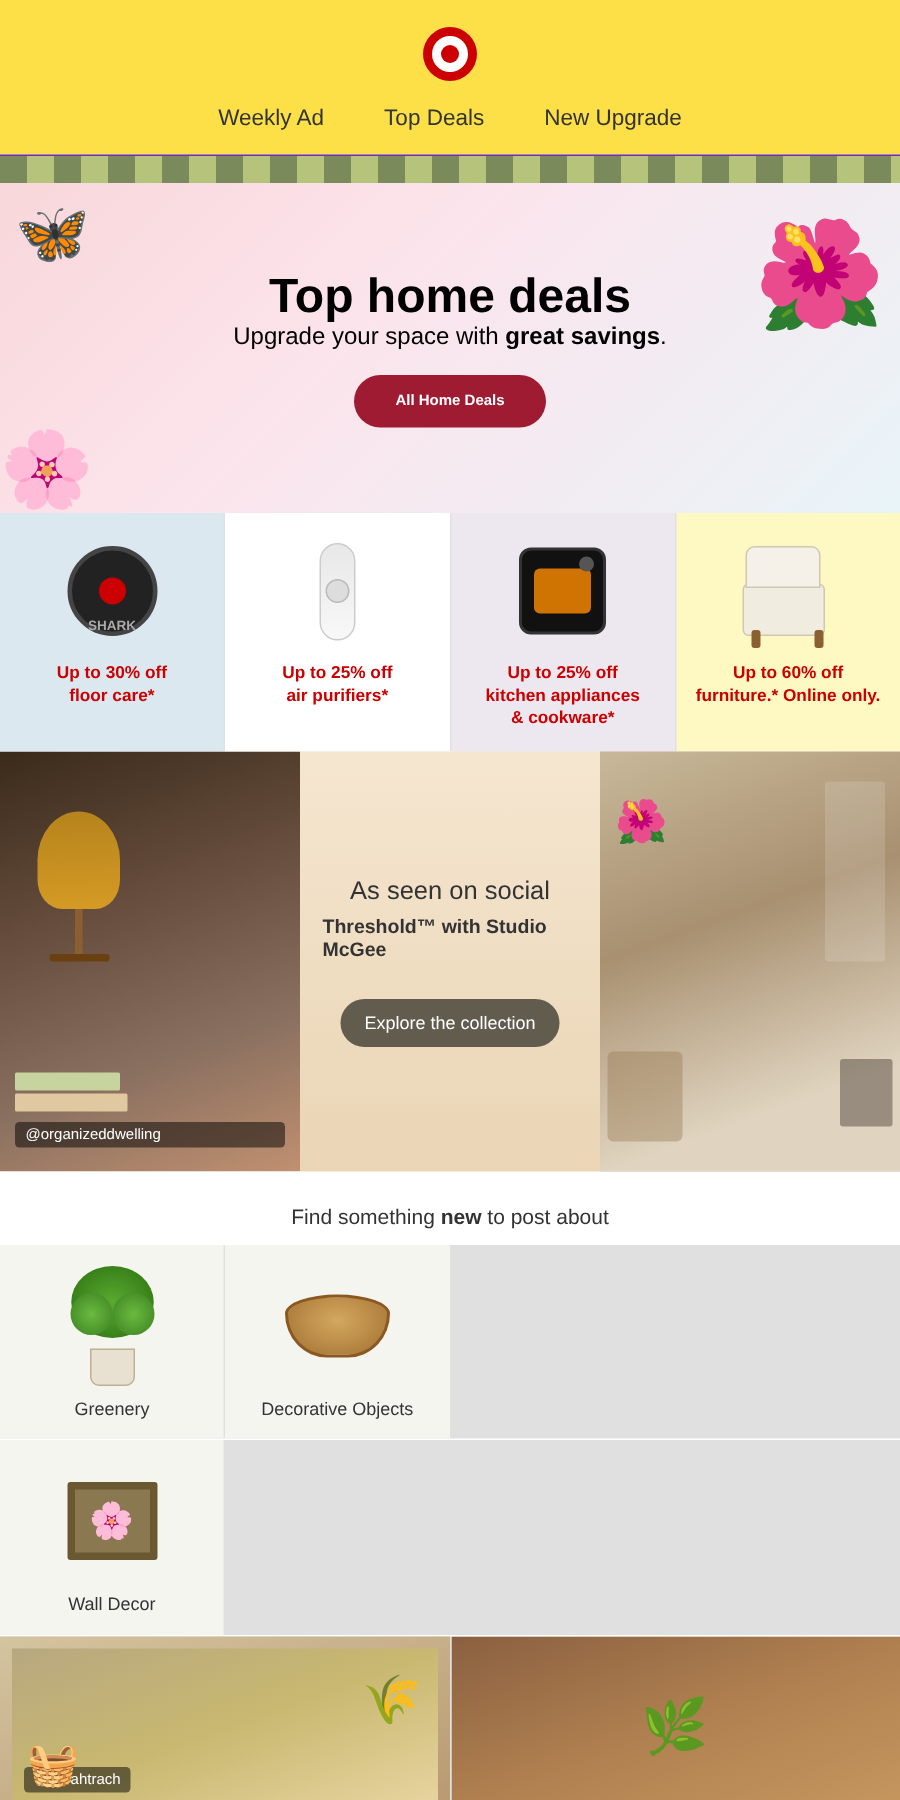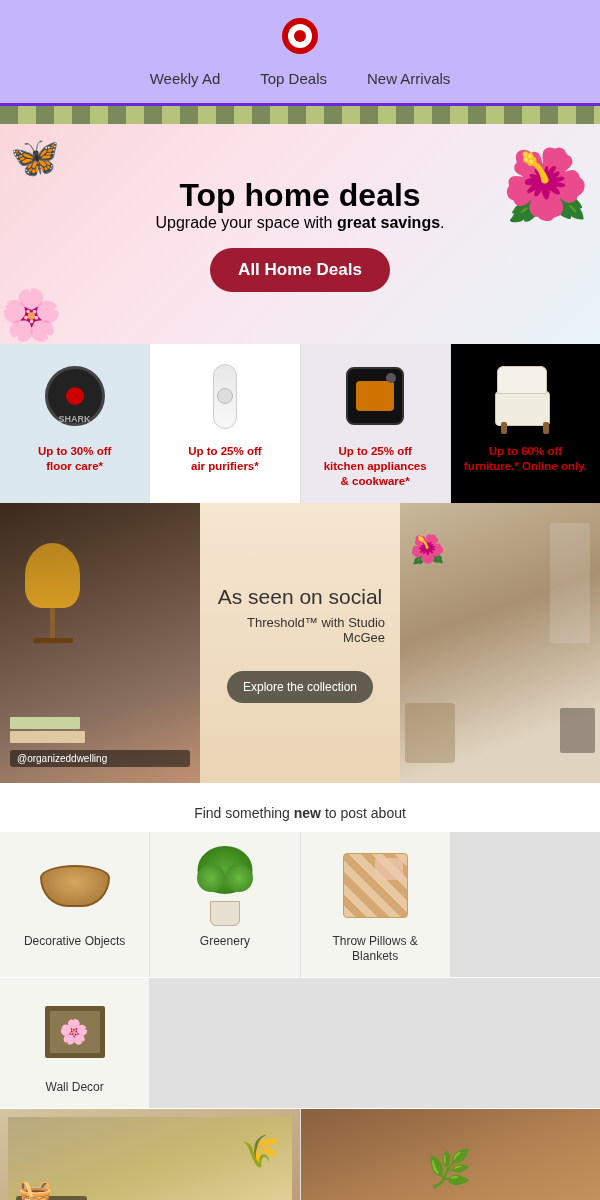--- a/index.html
+++ b/index.html
@@ -1,50 +1,50 @@
 <!DOCTYPE html>
 <html><head>
   <meta charset="utf-8">
   <style>
     * { margin: 0; padding: 0; box-sizing: border-box; }
     body { width: 600px; font-family: -apple-system, BlinkMacSystemFont, 'Helvetica Neue', Arial, sans-serif; background: #fff; overflow-x: hidden; }
 
     
-    .header { background: #c4b5fd; border-bottom: 3px solid #6d28d9; padding: 10px 0 8px; }
+    .header { background: #fde047; border-bottom: 1px solid #6d28d9; padding: 10px 0 8px; }
     .header-logo { display: flex; justify-content: center; padding: 8px 0; }
     .target-logo { width: 36px; height: 36px; }
     .nav { display: flex; justify-content: center; gap: 40px; padding: 8px 0; }
     .nav a { text-decoration: none; color: #333; font-size: 15px; }
 
     
     .stripe-banner { height: 18px; background: repeating-linear-gradient(90deg, #7a8a5a 0px, #7a8a5a 18px, #b5c47a 18px, #b5c47a 36px); }
 
     
     .hero { background: linear-gradient(135deg, #f8d7da 0%, #fce4ec 40%, #e8f4f8 100%); padding: 30px 20px 30px; position: relative; overflow: hidden; min-height: 220px; display: flex; flex-direction: column; align-items: center; justify-content: center; }
     .hero-butterfly { position: absolute; top: 10px; left: 10px; font-size: 40px; }
     .hero-flower-left { position: absolute; bottom: 0; left: 0; font-size: 50px; }
     .hero-flower-right { position: absolute; right: 10px; top: 20px; font-size: 60px; }
-    .hero-btn { background: #9e1b32; color: #fff; border: none; border-radius: 30px; padding: 12px 28px; font-size: 17px; font-weight: 600; margin-top: 16px; cursor: pointer; }
+    .hero-btn { background: #9e1b32; color: #fff; border: none; border-radius: 30px; padding: 12px 28px; font-size: 10px; font-weight: 600; margin-top: 16px; cursor: pointer; }
 
     
     .deals-grid { display: grid; grid-template-columns: repeat(4, 1fr); gap: 1px; background: #e0e0e0; }
     .deal-cell { background: #fff; padding: 12px 3px 14px; display: flex; flex-direction: column; align-items: center; }
     .deal-cell:nth-child(1) { background: #e8eef5; }
     .deal-cell:nth-child(3) { background: #f0e8f0; }
     .deal-cell:nth-child(4) { background: #e8f0f8; }
     .deal-label { font-size: 11.5px; color: #cc0000; font-weight: 600; text-align: center; margin-top: 8px; line-height: 1.3; }
 
     
     .social-section { display: grid; grid-template-columns: 1fr 1fr 1fr; height: 280px; }
     .social-left { background: #5a4a3a; overflow: hidden; position: relative; }
     .social-left-img { width: 100%; height: 100%; background: linear-gradient(160deg, #3a2a1a 0%, #6a5040 40%, #8a7060 70%, #c09070 100%); display: flex; flex-direction: column; justify-content: flex-end; padding: 10px; }
     .social-tag { background: rgba(0,0,0,0.5); color: #fff; font-size: 10px; padding: 3px 7px; border-radius: 3px; display: inline-block; margin-bottom: 6px; }
     .social-center { background: linear-gradient(180deg, #f5e6d0 0%, #ead5b5 100%); display: flex; flex-direction: column; align-items: center; justify-content: center; padding: 20px 15px; }
-    .social-center h2 { font-size: 21px; font-weight: 400; color: #333; text-align: center; line-height: 1.3; }
-    .social-center p { font-size: 13px; font-weight: 400; color: #333; text-align: right; margin-top: 5px; }
+    .social-center h2 { font-size: 17px; font-weight: 400; color: #333; text-align: center; line-height: 1.3; }
+    .social-center p { font-size: 13px; font-weight: 700; color: #333; text-align: left; margin-top: 5px; }
     .explore-btn { background: rgba(50,50,40,0.75); color: #fff; border: none; border-radius: 30px; padding: 9px 16px; font-size: 12px; margin-top: 26px; cursor: pointer; }
     .social-right { background: #d4c4b0; overflow: hidden; }
     .social-right-img { width: 100%; height: 100%; background: linear-gradient(160deg, #c8b89a 0%, #a89070 40%, #e0d4c0 80%); }
 
     
     .find-new { padding: 22px 0 10px; text-align: center; font-size: 14px; color: #333; }
     .find-new strong { font-weight: 800; }
 
     
     .category-grid { display: grid; grid-template-columns: repeat(4, 1fr); gap: 1px; background: #e0e0e0; margin-top: 1px; }
@@ -70,21 +70,21 @@
   <div class="header-logo">
     <svg class="target-logo" viewBox="0 0 36 36">
       <circle cx="18" cy="18" r="18" fill="#cc0000"></circle>
       <circle cx="18" cy="18" r="12" fill="white"></circle>
       <circle cx="18" cy="18" r="6" fill="#cc0000"></circle>
     </svg>
   </div>
   <nav class="nav">
     <a href="#">Weekly Ad</a>
     <a href="#">Top Deals</a>
-    <a href="#">New Arrivals</a>
+    <a href="#">New Upgrade</a>
   </nav>
 </header>
 
 <div class="stripe-banner"></div>
 
 <section class="hero">
   <div class="hero-butterfly">🦋</div>
   <div class="hero-flower-left">🌸</div>
   <div class="hero-flower-right" style="font-size:70px;">🌺</div>
   <h1>
@@ -122,21 +122,21 @@
   <div class="deal-cell" style="background:#ede8f0;">
     <div class="cat-img-custom">
       <div style="width:58px;height:58px;background:#111;border-radius:8px;border:2px solid #333;display:flex;align-items:center;justify-content:center;position:relative;">
         <div style="width:38px;height:30px;background:#ff8c00;border-radius:4px;opacity:0.8;"></div>
         <div style="position:absolute;top:4px;right:6px;width:10px;height:10px;background:#555;border-radius:50%;"></div>
       </div>
     </div>
     <div class="deal-label">Up to 25% off<br>kitchen appliances<br>&amp; cookware*</div>
   </div>
 
-  <div class="deal-cell" style="background:#000000;">
+  <div class="deal-cell" style="background:#fef9c3;">
     <div class="cat-img-custom">
       <div style="position:relative;width:60px;height:60px;">
         <div style="width:55px;height:35px;background:#f0ece0;border-radius:4px;border:1px solid #d0c8b0;position:absolute;bottom:0;"></div>
         <div style="width:50px;height:28px;background:#f5f0e8;border-radius:6px 6px 0 0;border:1px solid #d0c8b0;position:absolute;top:0;left:2px;"></div>
         <div style="width:6px;height:12px;background:#8a6030;border-radius:2px;position:absolute;bottom:-8px;left:6px;"></div>
         <div style="width:6px;height:12px;background:#8a6030;border-radius:2px;position:absolute;bottom:-8px;right:6px;"></div>
       </div>
     </div>
     <div class="deal-label">Up to 60% off<br>furniture.* Online only.</div>
   </div>
@@ -179,46 +179,38 @@
 </div>
 
 <div class="find-new">
   <span>Find something </span><strong>new</strong><span> to post about</span>
 </div>
 
 <div class="category-grid">
 
   <div class="cat-cell">
     <div class="cat-img-custom">
-      <div style="width:70px;height:42px;background:radial-gradient(ellipse at 50% 40%, #d4a860 0%, #a07030 100%);border-radius:50% 50% 40% 40% / 30% 30% 70% 70%;border:2px solid #8a5820;"></div>
-    </div>
-    <div class="cat-label">Decorative Objects</div>
-  </div>
-
-  <div class="cat-cell">
-    <div class="cat-img-custom">
       <div style="position:relative;width:60px;height:80px;display:flex;flex-direction:column;align-items:center;justify-content:flex-end;">
         <div style="position:absolute;top:0;left:50%;transform:translateX(-50%);width:55px;height:48px;background:radial-gradient(ellipse,#5aaa30 0%,#2a7010 100%);border-radius:50%;"></div>
         <div style="position:absolute;top:18px;left:2px;width:28px;height:28px;background:radial-gradient(ellipse,#6aba40 0%,#3a8020 100%);border-radius:50%;"></div>
         <div style="position:absolute;top:18px;right:2px;width:28px;height:28px;background:radial-gradient(ellipse,#6aba40 0%,#3a8020 100%);border-radius:50%;"></div>
         <div style="width:30px;height:25px;background:#e8e0d0;border-radius:0 0 6px 6px;border:1px solid #c0b090;position:absolute;bottom:0;"></div>
       </div>
     </div>
     <div class="cat-label">Greenery</div>
   </div>
 
-
   <div class="cat-cell">
     <div class="cat-img-custom">
-      <div style="width:65px;height:65px;background:repeating-linear-gradient(45deg,#e8c8a0,#e8c8a0 8px,#d4a870 8px,#d4a870 16px);border-radius:4px;border:1px solid #c8a060;position:relative;">
-        <div style="position:absolute;top:4px;right:4px;width:28px;height:22px;background:#f0c8b0;border-radius:3px;opacity:0.7;"></div>
-      </div>
-    </div>
-    <div class="cat-label">Throw Pillows &amp; Blankets</div>
-  </div>
+      <div style="width:70px;height:42px;background:radial-gradient(ellipse at 50% 40%, #d4a860 0%, #a07030 100%);border-radius:50% 50% 40% 40% / 30% 30% 70% 70%;border:2px solid #8a5820;"></div>
+    </div>
+    <div class="cat-label">Decorative Objects</div>
+  </div>
+
+
 </div>
 
 <div class="category-grid" style="margin-top:1px;">
 
 
 
   <div class="cat-cell">
     <div class="cat-img-custom">
       <div style="width:60px;height:52px;background:#8a7850;border:5px solid #6a5830;border-radius:2px;display:flex;align-items:center;justify-content:center;overflow:hidden;font-size:24px;">🌸</div>
     </div>

